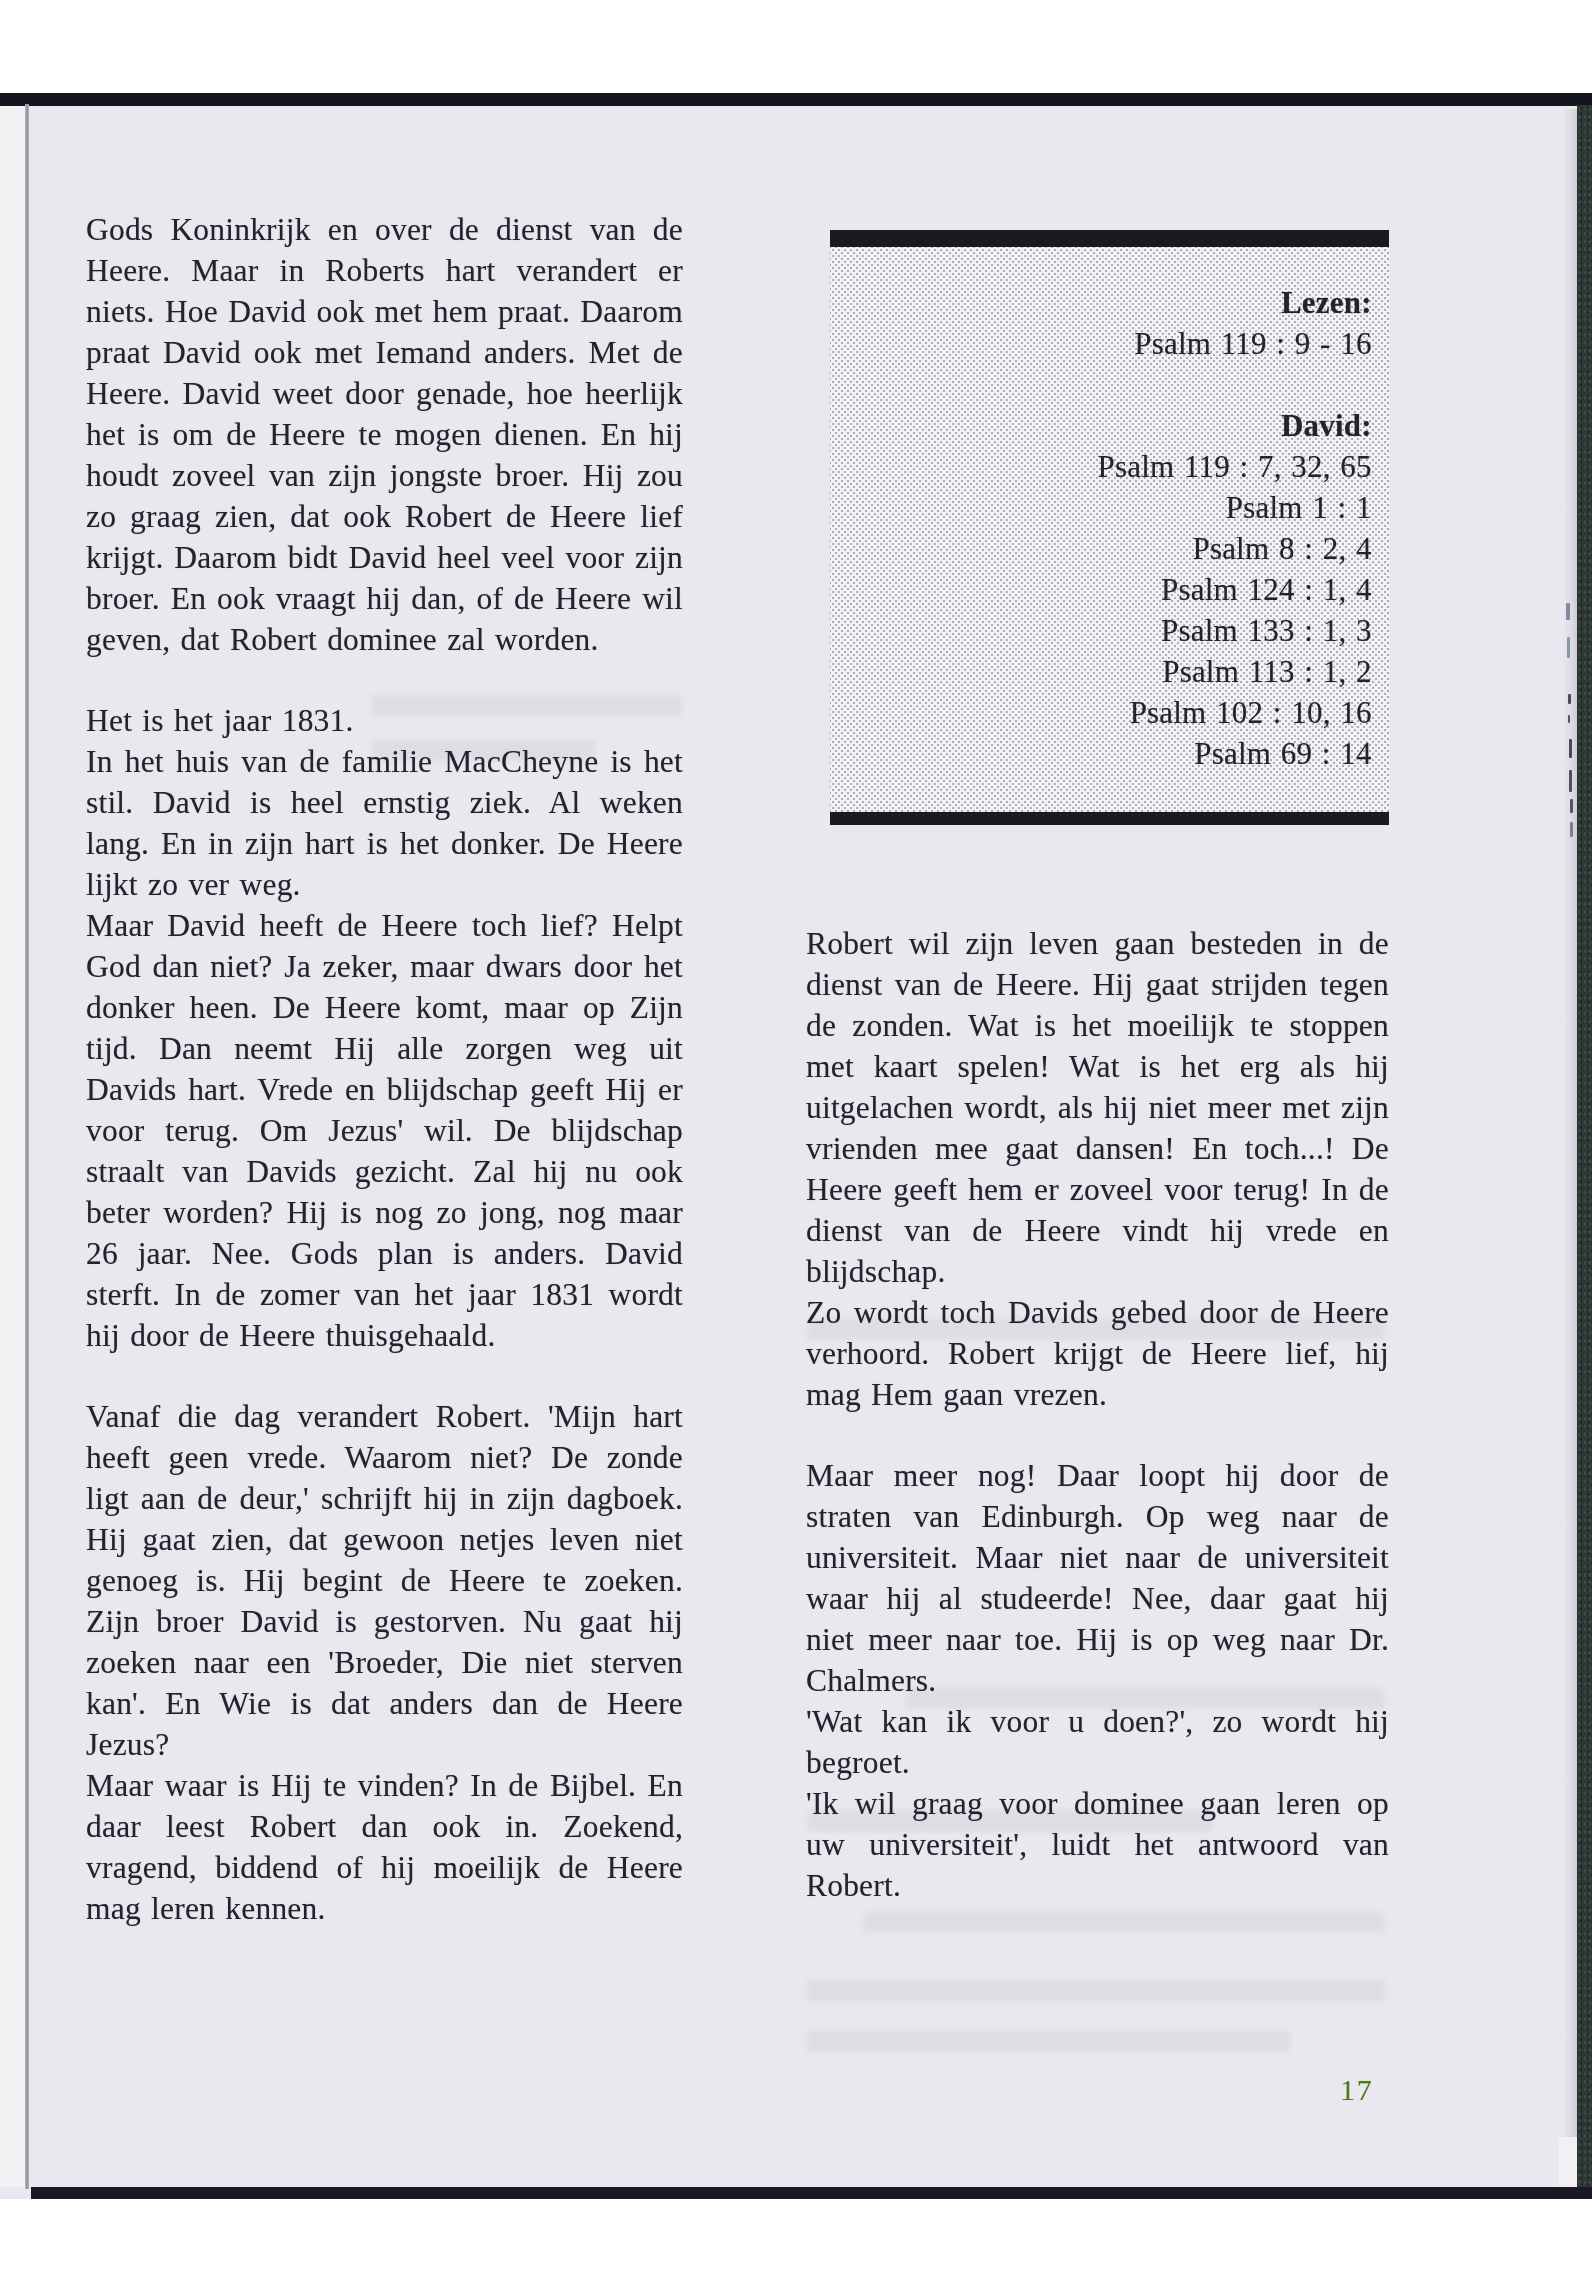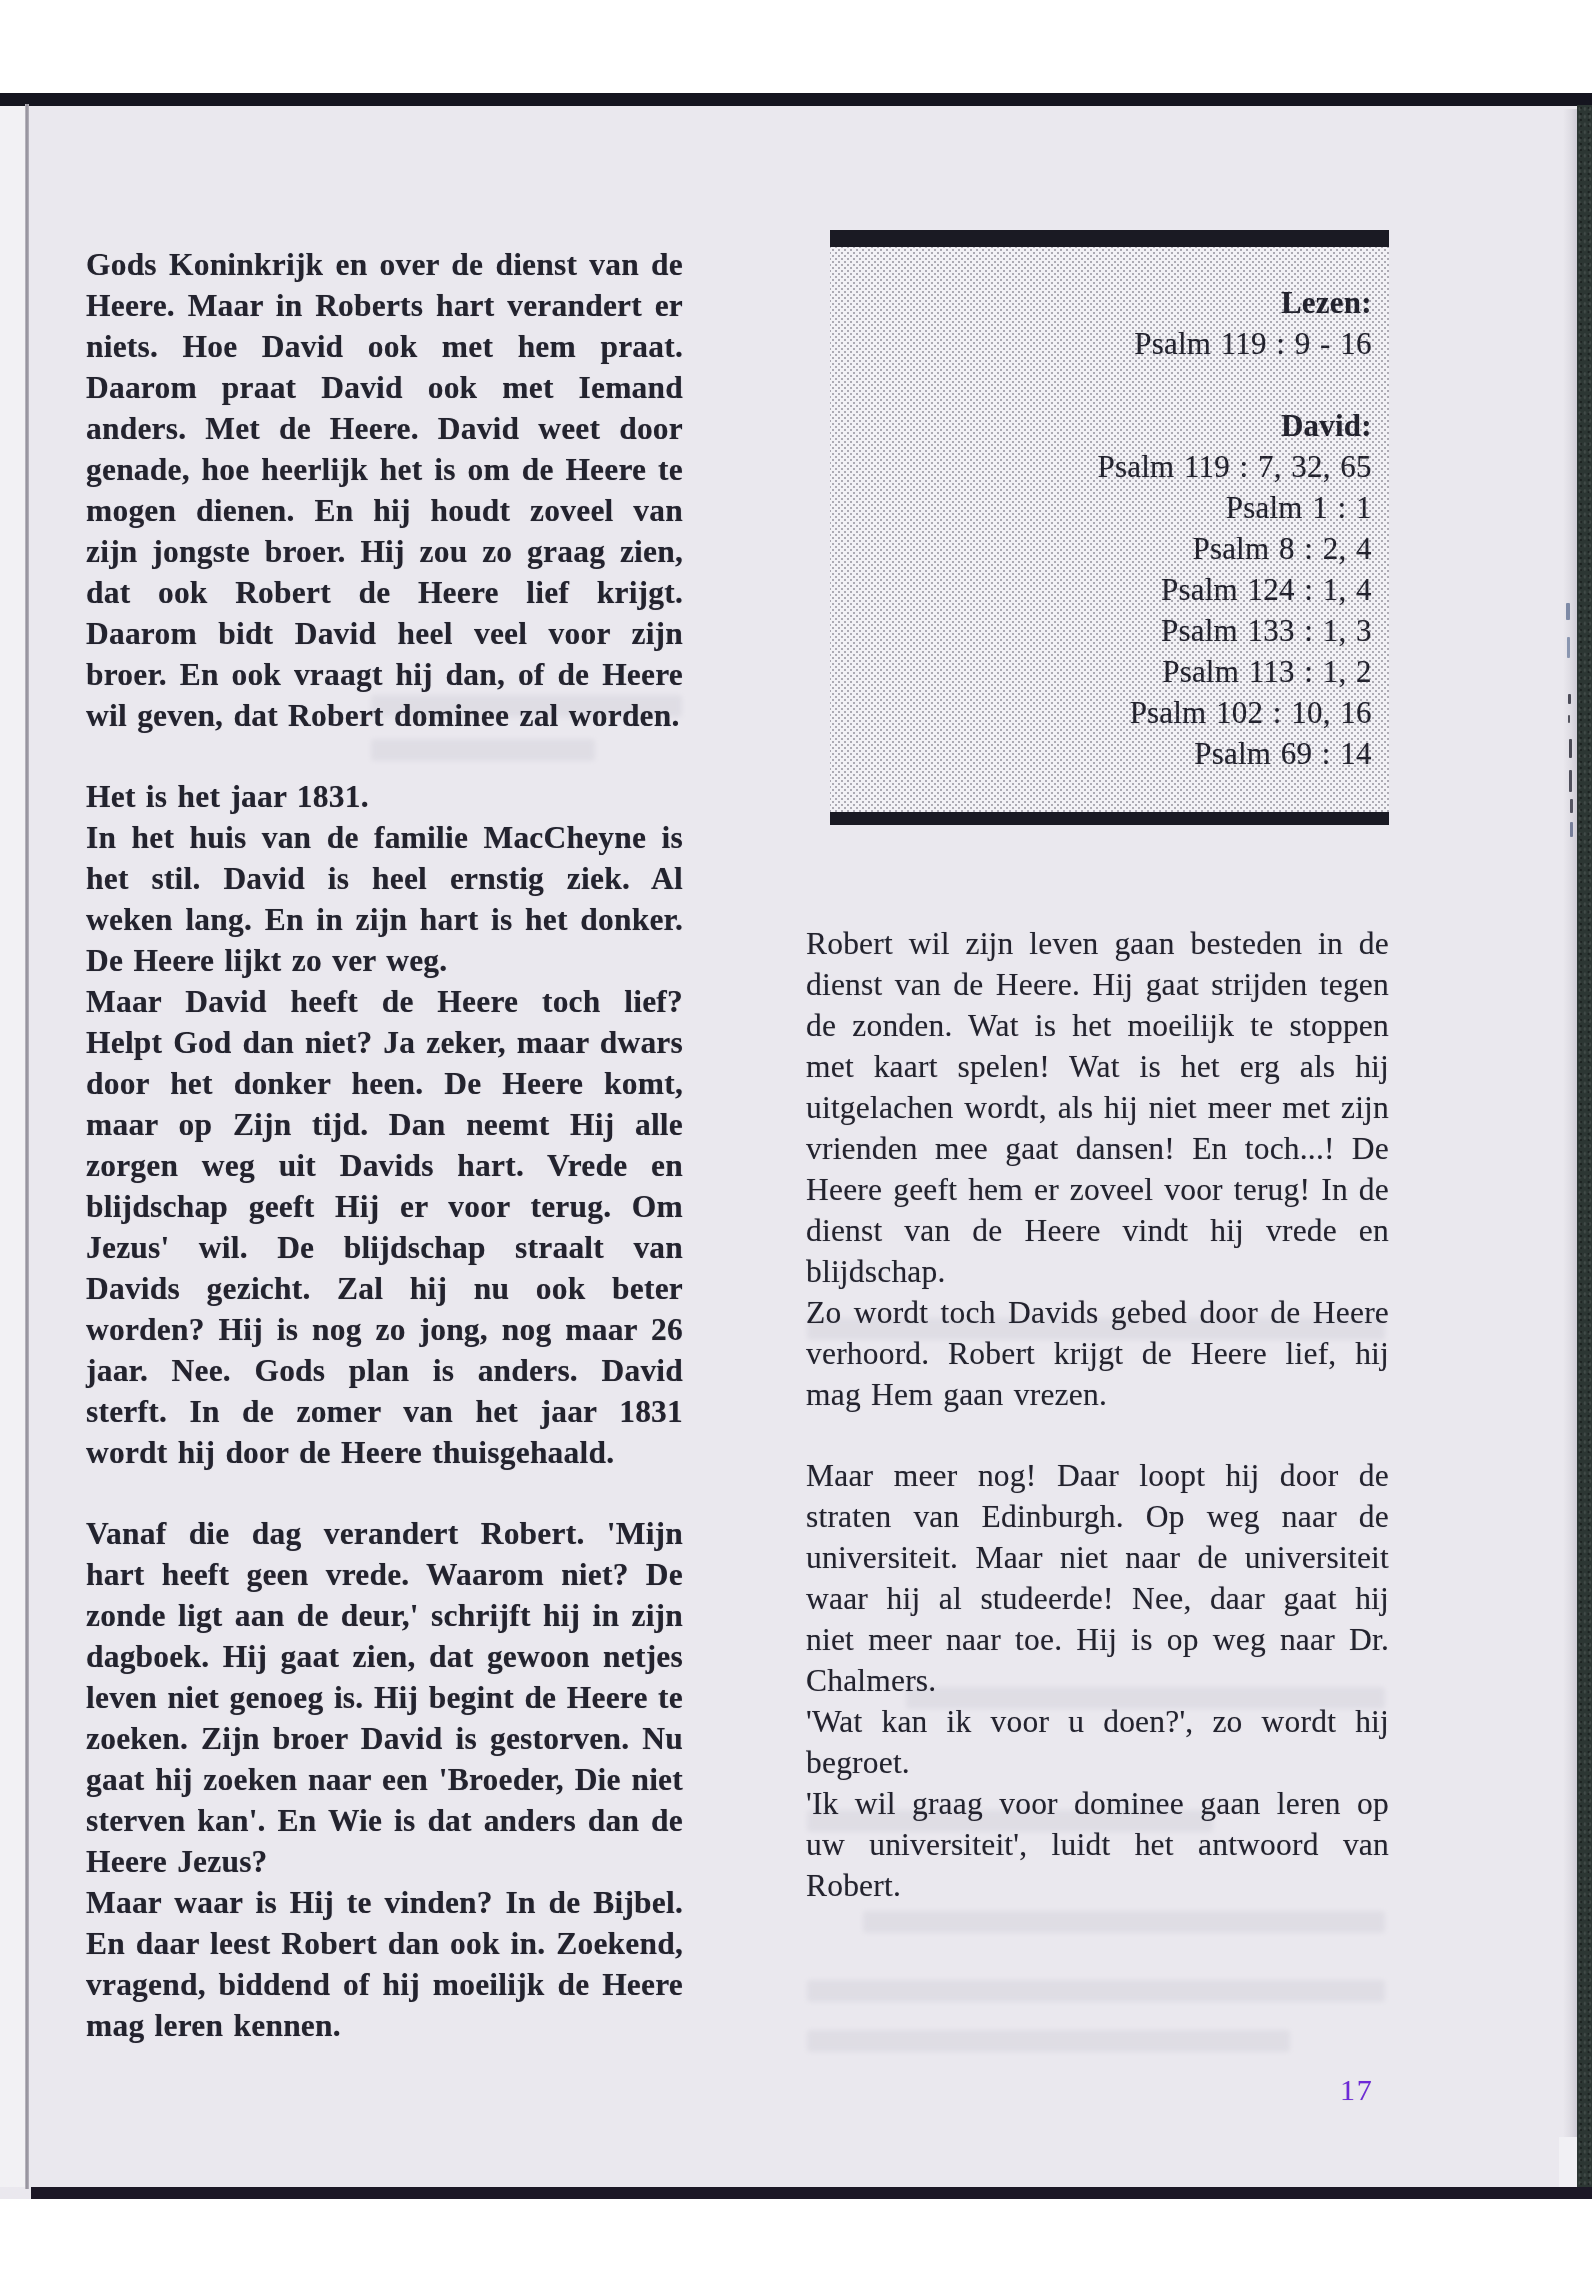--- a/index.html
+++ b/index.html
@@ -19,38 +19,38 @@
   .edge-dash{position:absolute;border-radius:0.9px;}
   .corner-notch{position:absolute;right:10.4px;bottom:12px;width:22.4px;height:50px;background:#f1f0f4;}
   .cover-strip{position:absolute;right:0;top:12px;bottom:0;width:15.5px;background-color:#2c3633;
     background-image:radial-gradient(rgba(255,255,255,0.10) 0.9px, transparent 1.5px),
                      radial-gradient(rgba(0,0,0,0.38) 0.9px, transparent 1.5px);
     background-size:5.2px 7.8px,7.8px 6px;}
   
   .col{position:absolute;color:#23232e;font-size:31.5px;line-height:41px;text-align:justify;
        word-spacing:2.2px;letter-spacing:0.2px;text-shadow:0 0 0.9px rgba(38,38,54,0.35);}
   .col p{margin:0;}
-  .col-left{left:86px;top:151px;width:597px;font-weight:bold;}
+  .col-left{left:86px;top:116px;width:597px;}
   .col-right{left:806px;top:137px;width:583px;}
   .gap{height:40px;}
   
   .psalm-box{margin-left:24px;width:559px;}
   .box-bar{height:17.3px;background:#1a1a23;}
   .box-bar.bottom{height:13px;}
   .box-body{background-color:#f2f1f5;
     background-image:radial-gradient(circle,#acaab3 0.9px, transparent 1.3px),
                      radial-gradient(circle,#acaab3 0.9px, transparent 1.3px);
     background-size:6px 6px;background-position:0 0,3px 3px;
     padding:35px 17.3px 38px 40px;font-size:31px;line-height:41px;text-align:right;
     word-spacing:1.7px;}
   .box-body .hdr{font-weight:bold;}
   .box-body .line{display:block;}
   .right-text{margin-top:98px;}
   
-  .page-number{position:absolute;left:1340px;top:1980px;font-size:30px;color:#6d28d9;
+  .page-number{position:absolute;left:1340px;top:1980px;font-size:30px;color:#4d7c0f;
                letter-spacing:1.7px;text-shadow:0 0 0.9px rgba(60,60,70,0.3);}
   
   .ghost{position:absolute;height:22.4px;background:#8a8a9c;opacity:0.11;filter:blur(2.6px);
          border-radius:3.5px;}
 </style>
 </head>
 <body>
 
 <div id="canvas">
   <div class="photo">

